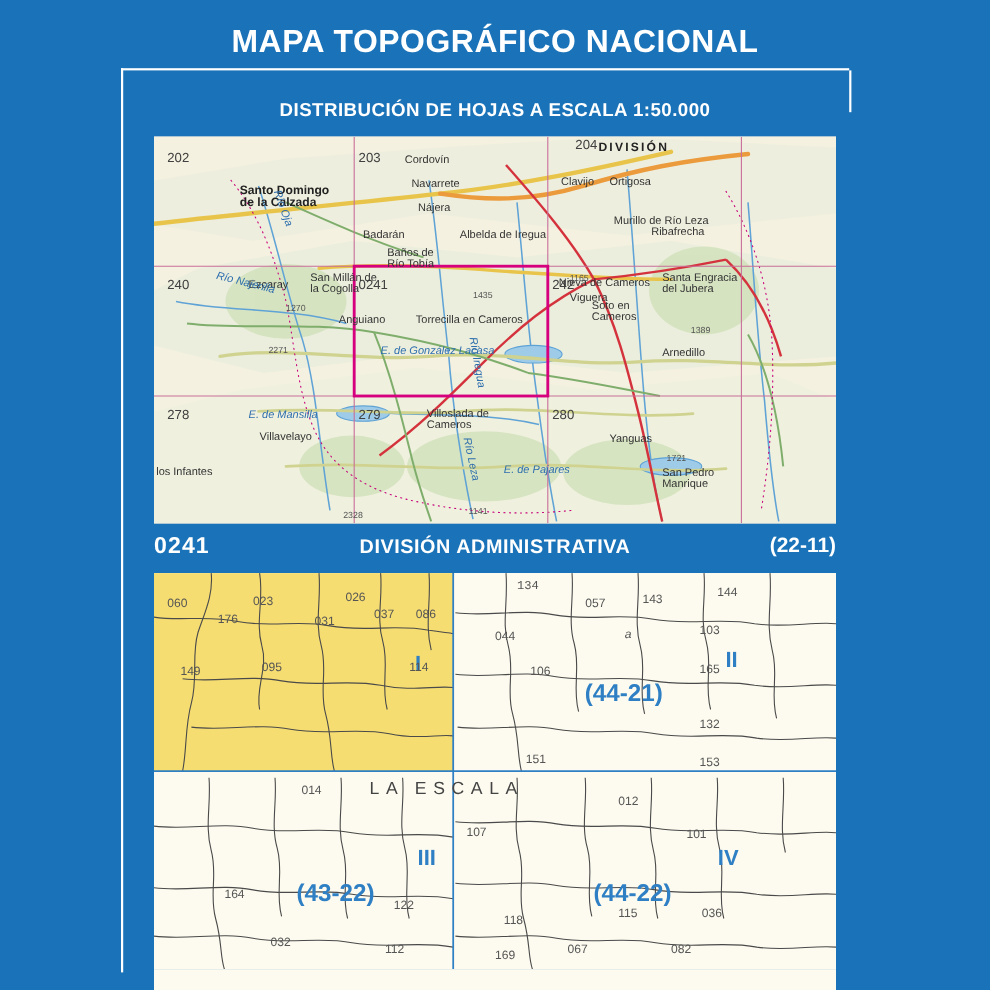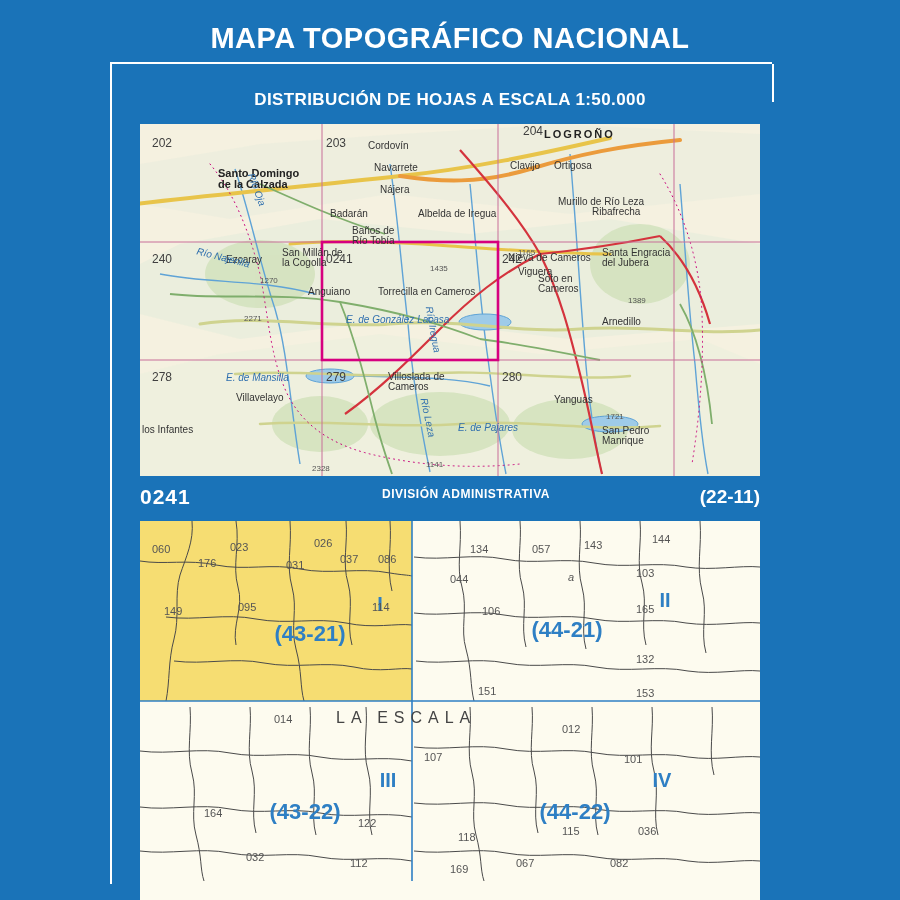--- a/index.html
+++ b/index.html
@@ -38,21 +38,21 @@
     position:absolute;color:#404040;font-weight:normal;font-size:12px;
   }
   .townlbl{position:absolute;color:#333;font-size:10px;white-space:nowrap;}
   .townlbl.big{font-size:11px;font-weight:bold;color:#222;}
   .bluelbl{position:absolute;color:#2f6fae;font-size:10px;font-style:italic;white-space:nowrap;}
   .numlbl{position:absolute;color:#555;font-size:8px;}
 
   
   .band{position:absolute;left:140px;top:485px;width:620px;height:32px;}
   .sheetno{position:absolute;left:0;top:0;color:#fff;font-size:21px;font-weight:bold;letter-spacing:1px;}
-  .bandtitle{position:absolute;left:16px;top:2px;width:620px;text-align:center;color:#fff;font-size:12px;font-weight:bold;letter-spacing:.5px;}
+  .bandtitle{position:absolute;left:0;top:2px;width:620px;text-align:center;color:#fff;font-size:18px;font-weight:bold;letter-spacing:.5px;}
   .bandcode{position:absolute;right:0;top:1px;color:#fff;font-size:19px;font-weight:bold;}
 
   
   .map2{
     position:absolute;left:140px;top:521px;width:620px;height:360px;
     background:#fdfbef;overflow:hidden;
   }
   .map2 svg{display:block;}
   .q{position:absolute;color:#2e7fc4;text-align:center;}
   .qroman{font-size:20px;font-weight:bold;}
@@ -165,21 +165,21 @@
     <span class="lbl" style="left:186px;top:12px;">203</span>
     <span class="lbl" style="left:362px;top:0;margin-left:21px;">204</span>
     <span class="lbl" style="left:12px;top:128px;">240</span>
     <span class="lbl" style="left:186px;top:128px;">0241</span>
     <span class="lbl" style="left:362px;top:128px;">242</span>
     <span class="lbl" style="left:12px;top:246px;">278</span>
     <span class="lbl" style="left:186px;top:246px;">279</span>
     <span class="lbl" style="left:362px;top:246px;">280</span>
 
     
-    <span class="townlbl big" style="left:404px;top:4px;letter-spacing:2px;">LOGROÑO</span>
+    <span class="townlbl big" style="left:404px;top:4px;letter-spacing:2px;">DIVISIÓN</span>
     <span class="townlbl big" style="left:78px;top:44px;width:90px;white-space:normal;line-height:11px;">Santo Domingo de la Calzada</span>
     <span class="townlbl" style="left:240px;top:60px;">Nájera</span>
     <span class="townlbl" style="left:234px;top:38px;">Navarrete</span>
     <span class="townlbl" style="left:278px;top:84px;">Albelda de Iregua</span>
     <span class="townlbl" style="left:418px;top:72px;">Murillo de Río Leza</span>
     <span class="townlbl" style="left:190px;top:84px;text-align:right;">Badarán</span>
     <span class="townlbl" style="left:86px;top:130px;">Ezcaray</span>
     <span class="townlbl" style="left:142px;top:124px;width:64px;white-space:normal;line-height:10px;">San Millán de la Cogolla</span>
     <span class="townlbl" style="left:168px;top:162px;">Anguiano</span>
     <span class="townlbl" style="left:238px;top:162px;">Torrecilla en Cameros</span>
@@ -271,21 +271,20 @@
 
       <g stroke="#2e7fc4" stroke-width="1.6">
         <line x1="272" y1="0" x2="272" y2="360"></line>
         <line x1="0" y1="180" x2="620" y2="180"></line>
       </g>
     </svg>
 
     <div class="q" style="left:210px;top:72px;width:60px;">
       <div class="qroman">I</div>
     </div>
-    <div class="q qcode" style="left:75px;top:100px;width:190px;">(43-21)</div>
 
     <div class="q" style="left:495px;top:68px;width:60px;">
       <div class="qroman">II</div>
     </div>
     <div class="q qcode" style="left:332px;top:96px;width:190px;">(44-21)</div>
 
     <div class="q" style="left:218px;top:248px;width:60px;">
       <div class="qroman">III</div>
     </div>
     <div class="q qcode" style="left:70px;top:278px;width:190px;">(43-22)</div>
@@ -297,21 +296,21 @@
 
     <div class="rioja" style="left:196px;top:188px;">LA ESCALA</div>
 
     <span class="mun" style="left:12px;top:22px;">060</span>
     <span class="mun" style="left:58px;top:36px;">176</span>
     <span class="mun" style="left:90px;top:20px;">023</span>
     <span class="mun" style="left:174px;top:16px;">026</span>
     <span class="mun" style="left:146px;top:38px;">031</span>
     <span class="mun" style="left:200px;top:32px;">037</span>
     <span class="mun" style="left:238px;top:32px;">086</span>
-    <span class="mun" style="left:330px;top:22px;">134</span>
+    <span class="mun" style="left:330px;top:6px;font-family:Liberation Mono, monospace;">134</span>
     <span class="mun" style="left:392px;top:22px;">057</span>
     <span class="mun" style="left:444px;top:18px;">143</span>
     <span class="mun" style="left:512px;top:12px;">144</span>
     <span class="mun" style="left:310px;top:52px;">044</span>
     <span class="mun" style="left:496px;top:46px;">103</span>
     <span class="mun" style="left:428px;top:50px;font-style:italic;">a</span>
     <span class="mun" style="left:24px;top:84px;">149</span>
     <span class="mun" style="left:98px;top:80px;">095</span>
     <span class="mun" style="left:232px;top:80px;">114</span>
     <span class="mun" style="left:342px;top:84px;">106</span>

